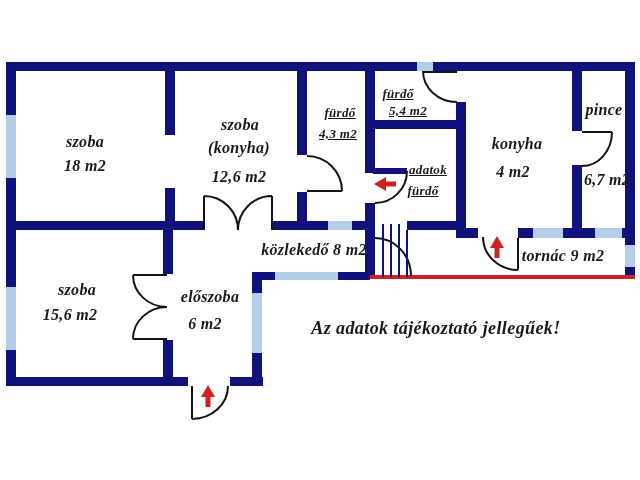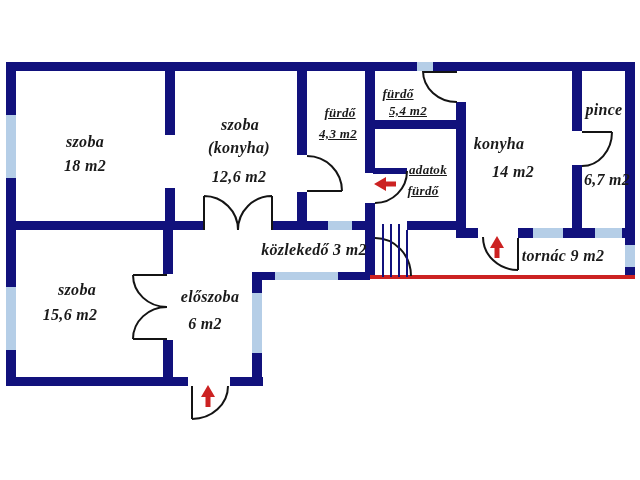--- a/index.html
+++ b/index.html
@@ -113,32 +113,33 @@
   <div class="lbl" style="left:240px;top:125px">szoba</div>
   <div class="lbl" style="left:239px;top:148px">(konyha)</div>
   <div class="lbl" style="left:239px;top:177px">12,6 m2</div>
 
   <div class="lbl small" style="left:340px;top:113px">fürdő</div>
   <div class="lbl small" style="left:338px;top:134px">4,3 m2</div>
 
   <div class="lbl small" style="left:398px;top:94px">fürdő</div>
   <div class="lbl small" style="left:408px;top:111px">5,4 m2</div>
 
-  <div class="lbl" style="left:499px;top:144px">konyha</div>
-  <div class="lbl" style="left:513px;top:172px">14 m2</div>
+  <div class="lbl" style="left:517px;top:144px">konyha</div>
+  <div class="lbl" style="left:513px;top:172px">4 m2</div>
 
   <div class="lbl" style="left:604px;top:110px">pince</div>
   <div class="lbl" style="left:607px;top:180px">6,7 m2</div>
 
   <div class="lbl small" style="left:428px;top:170px">adatok</div>
   <div class="lbl small" style="left:423px;top:191px">fürdő</div>
 
-  <div class="lbl" style="left:314px;top:250px">közlekedő 3 m2</div>
+  <div class="lbl" style="left:314px;top:250px">közlekedő 8 m2</div>
   <div class="lbl" style="left:563px;top:256px">tornác 9 m2</div>
 
   <div class="lbl" style="left:77px;top:290px">szoba</div>
   <div class="lbl" style="left:70px;top:315px">15,6 m2</div>
 
   <div class="lbl" style="left:210px;top:297px">előszoba</div>
   <div class="lbl" style="left:205px;top:324px">6 m2</div>
 
+  <div class="disclaimer" style="left:436px;top:328px">Az adatok tájékoztató jellegűek!</div>
 
 </div>
 
 </body></html>

